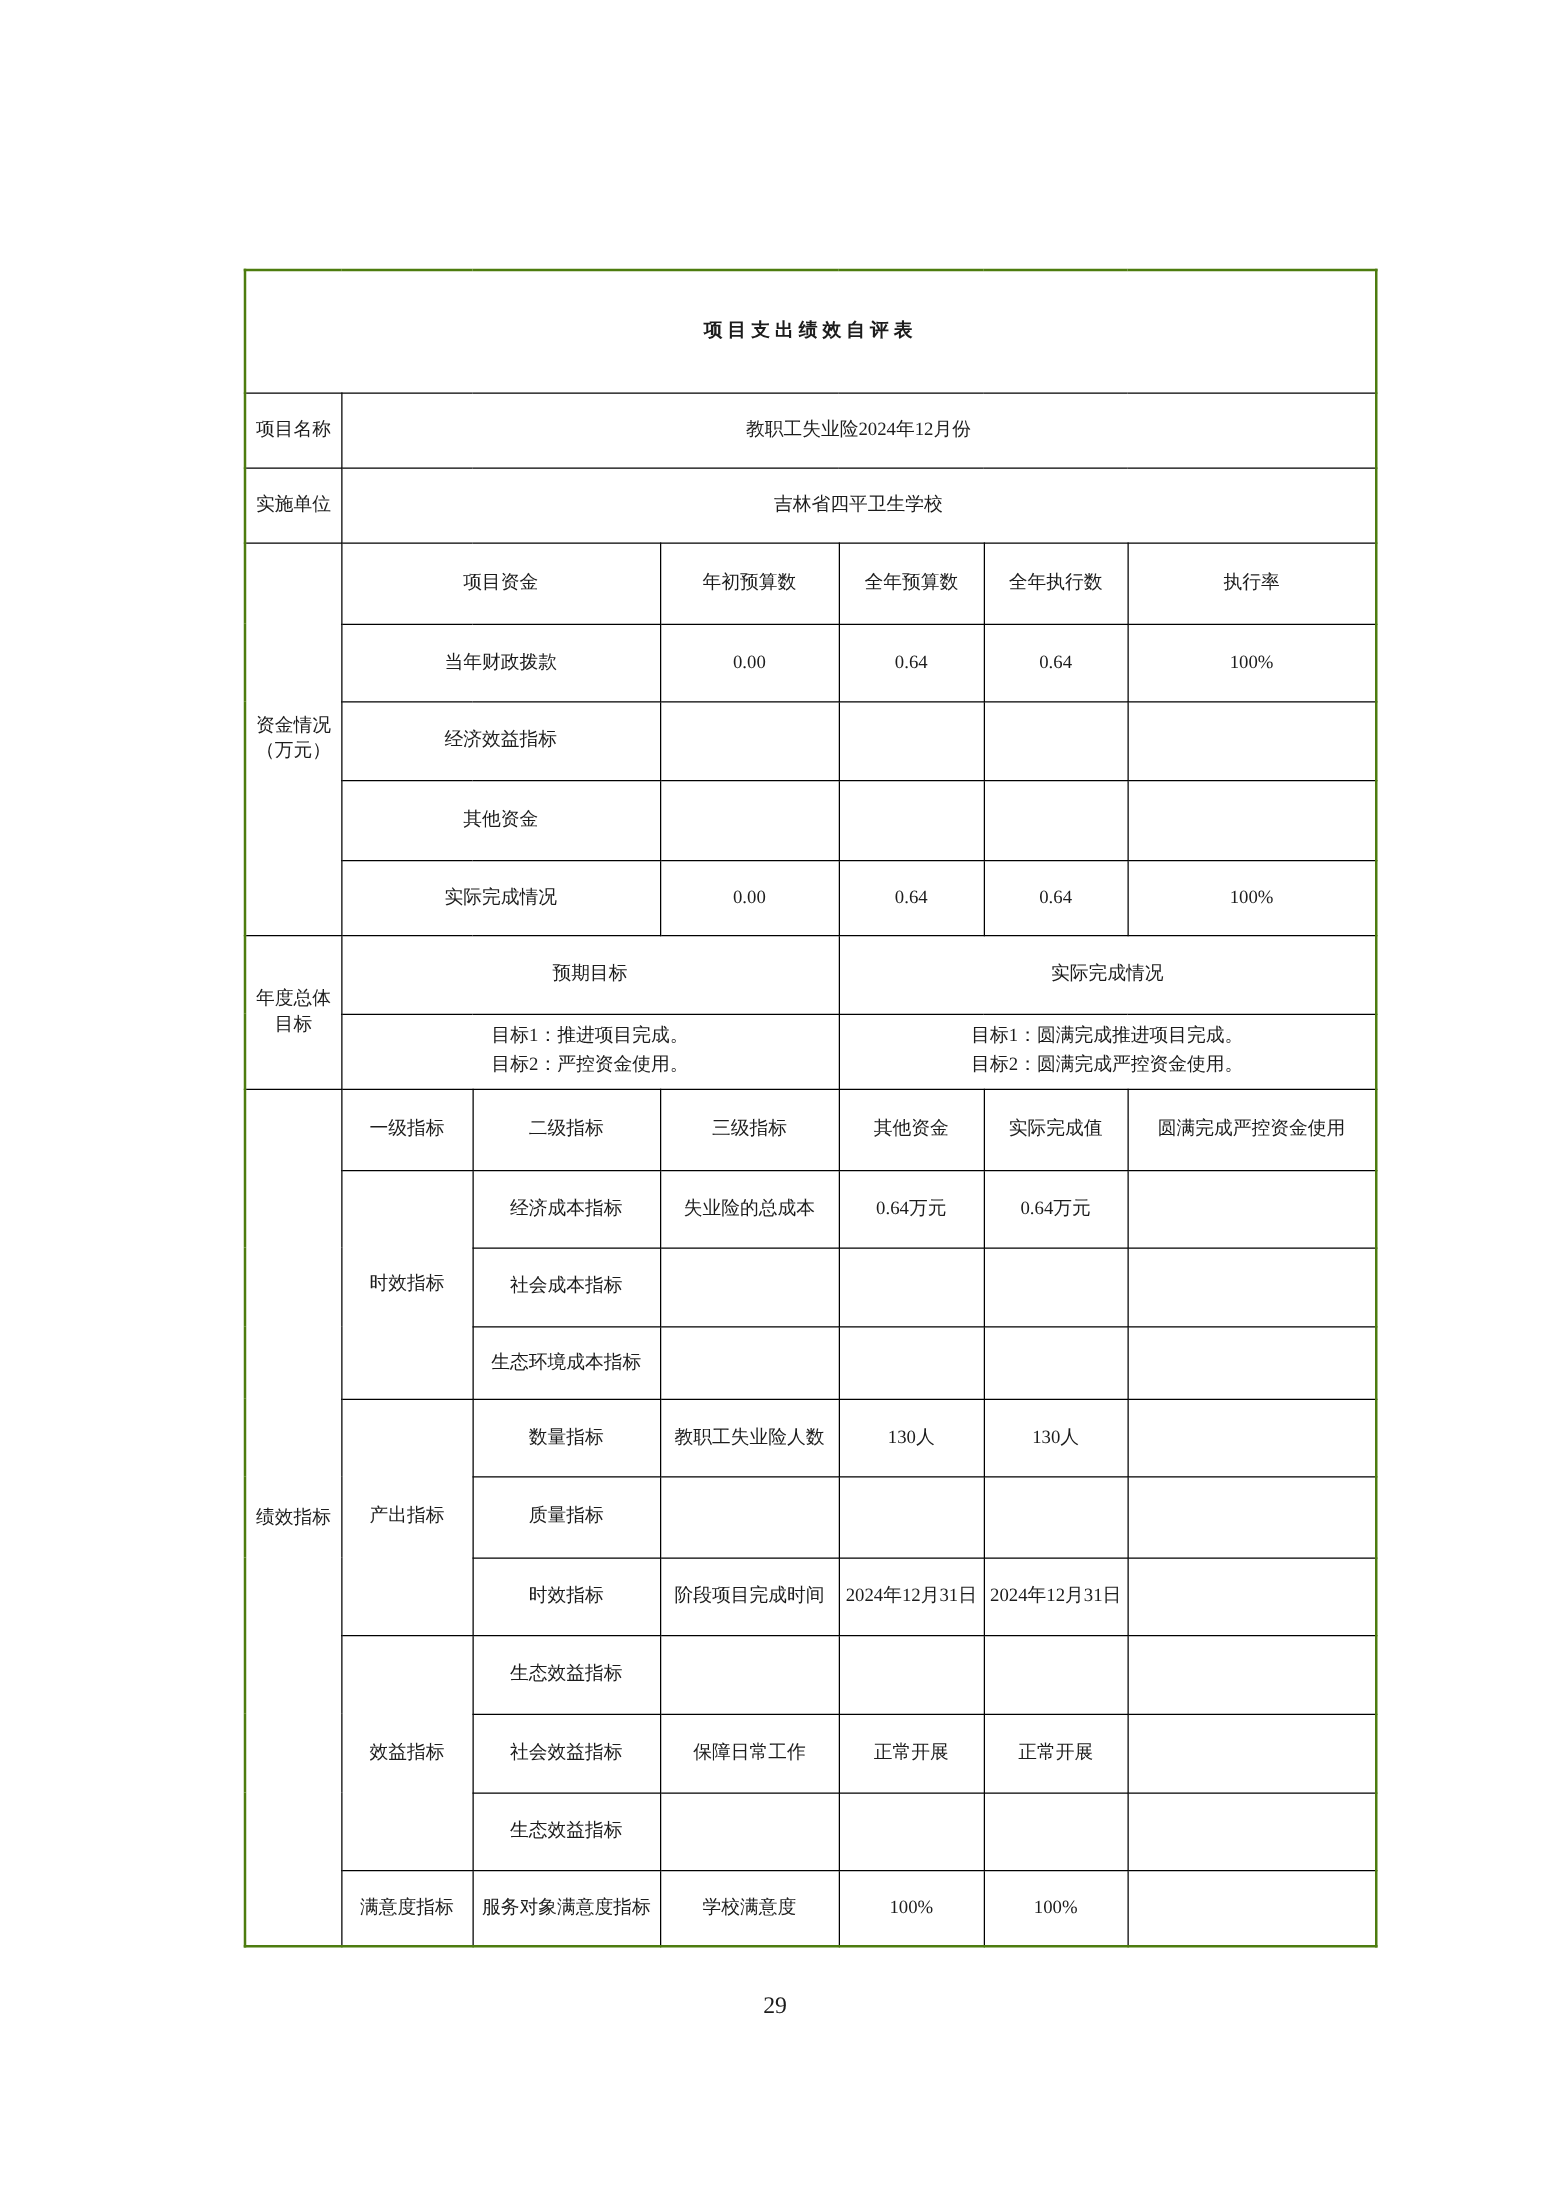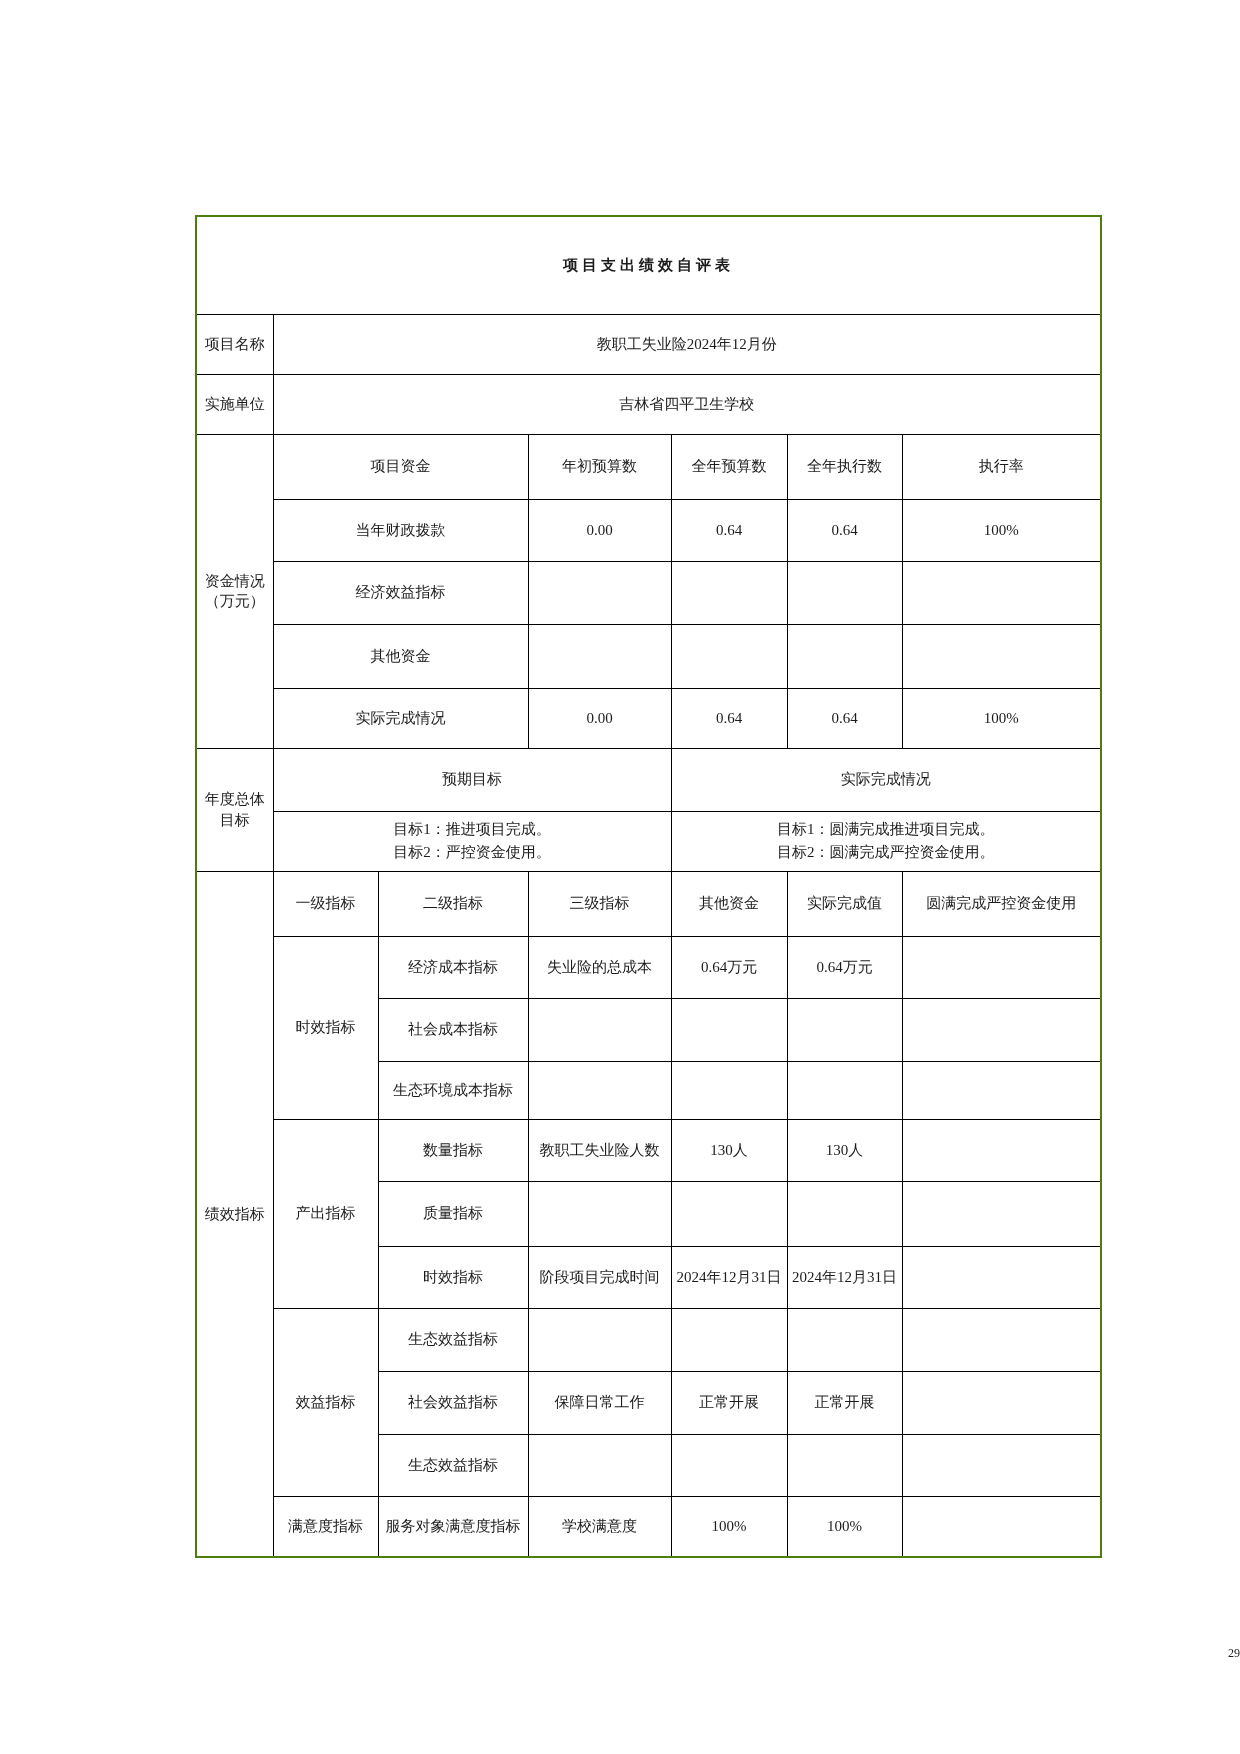--- a/index.html
+++ b/index.html
@@ -35,23 +35,23 @@
     font-size:29px;
     letter-spacing:4px;
   }
   .goal-block{
     display:inline-block;
     text-align:center;
     line-height:1.55;
   }
   .pagenum{
     position:absolute;
-    top:1646px;left:0;right:0;
-    text-align:right;
-    font-size:12px;
+    top:1594px;left:0;right:0;
+    text-align:center;
+    font-size:19px;
   }
 </style>
 </head>
 <body>
 
 <div class="page">
 
   <table class="doc-table">
     <colgroup>
       <col style="width:77px">

